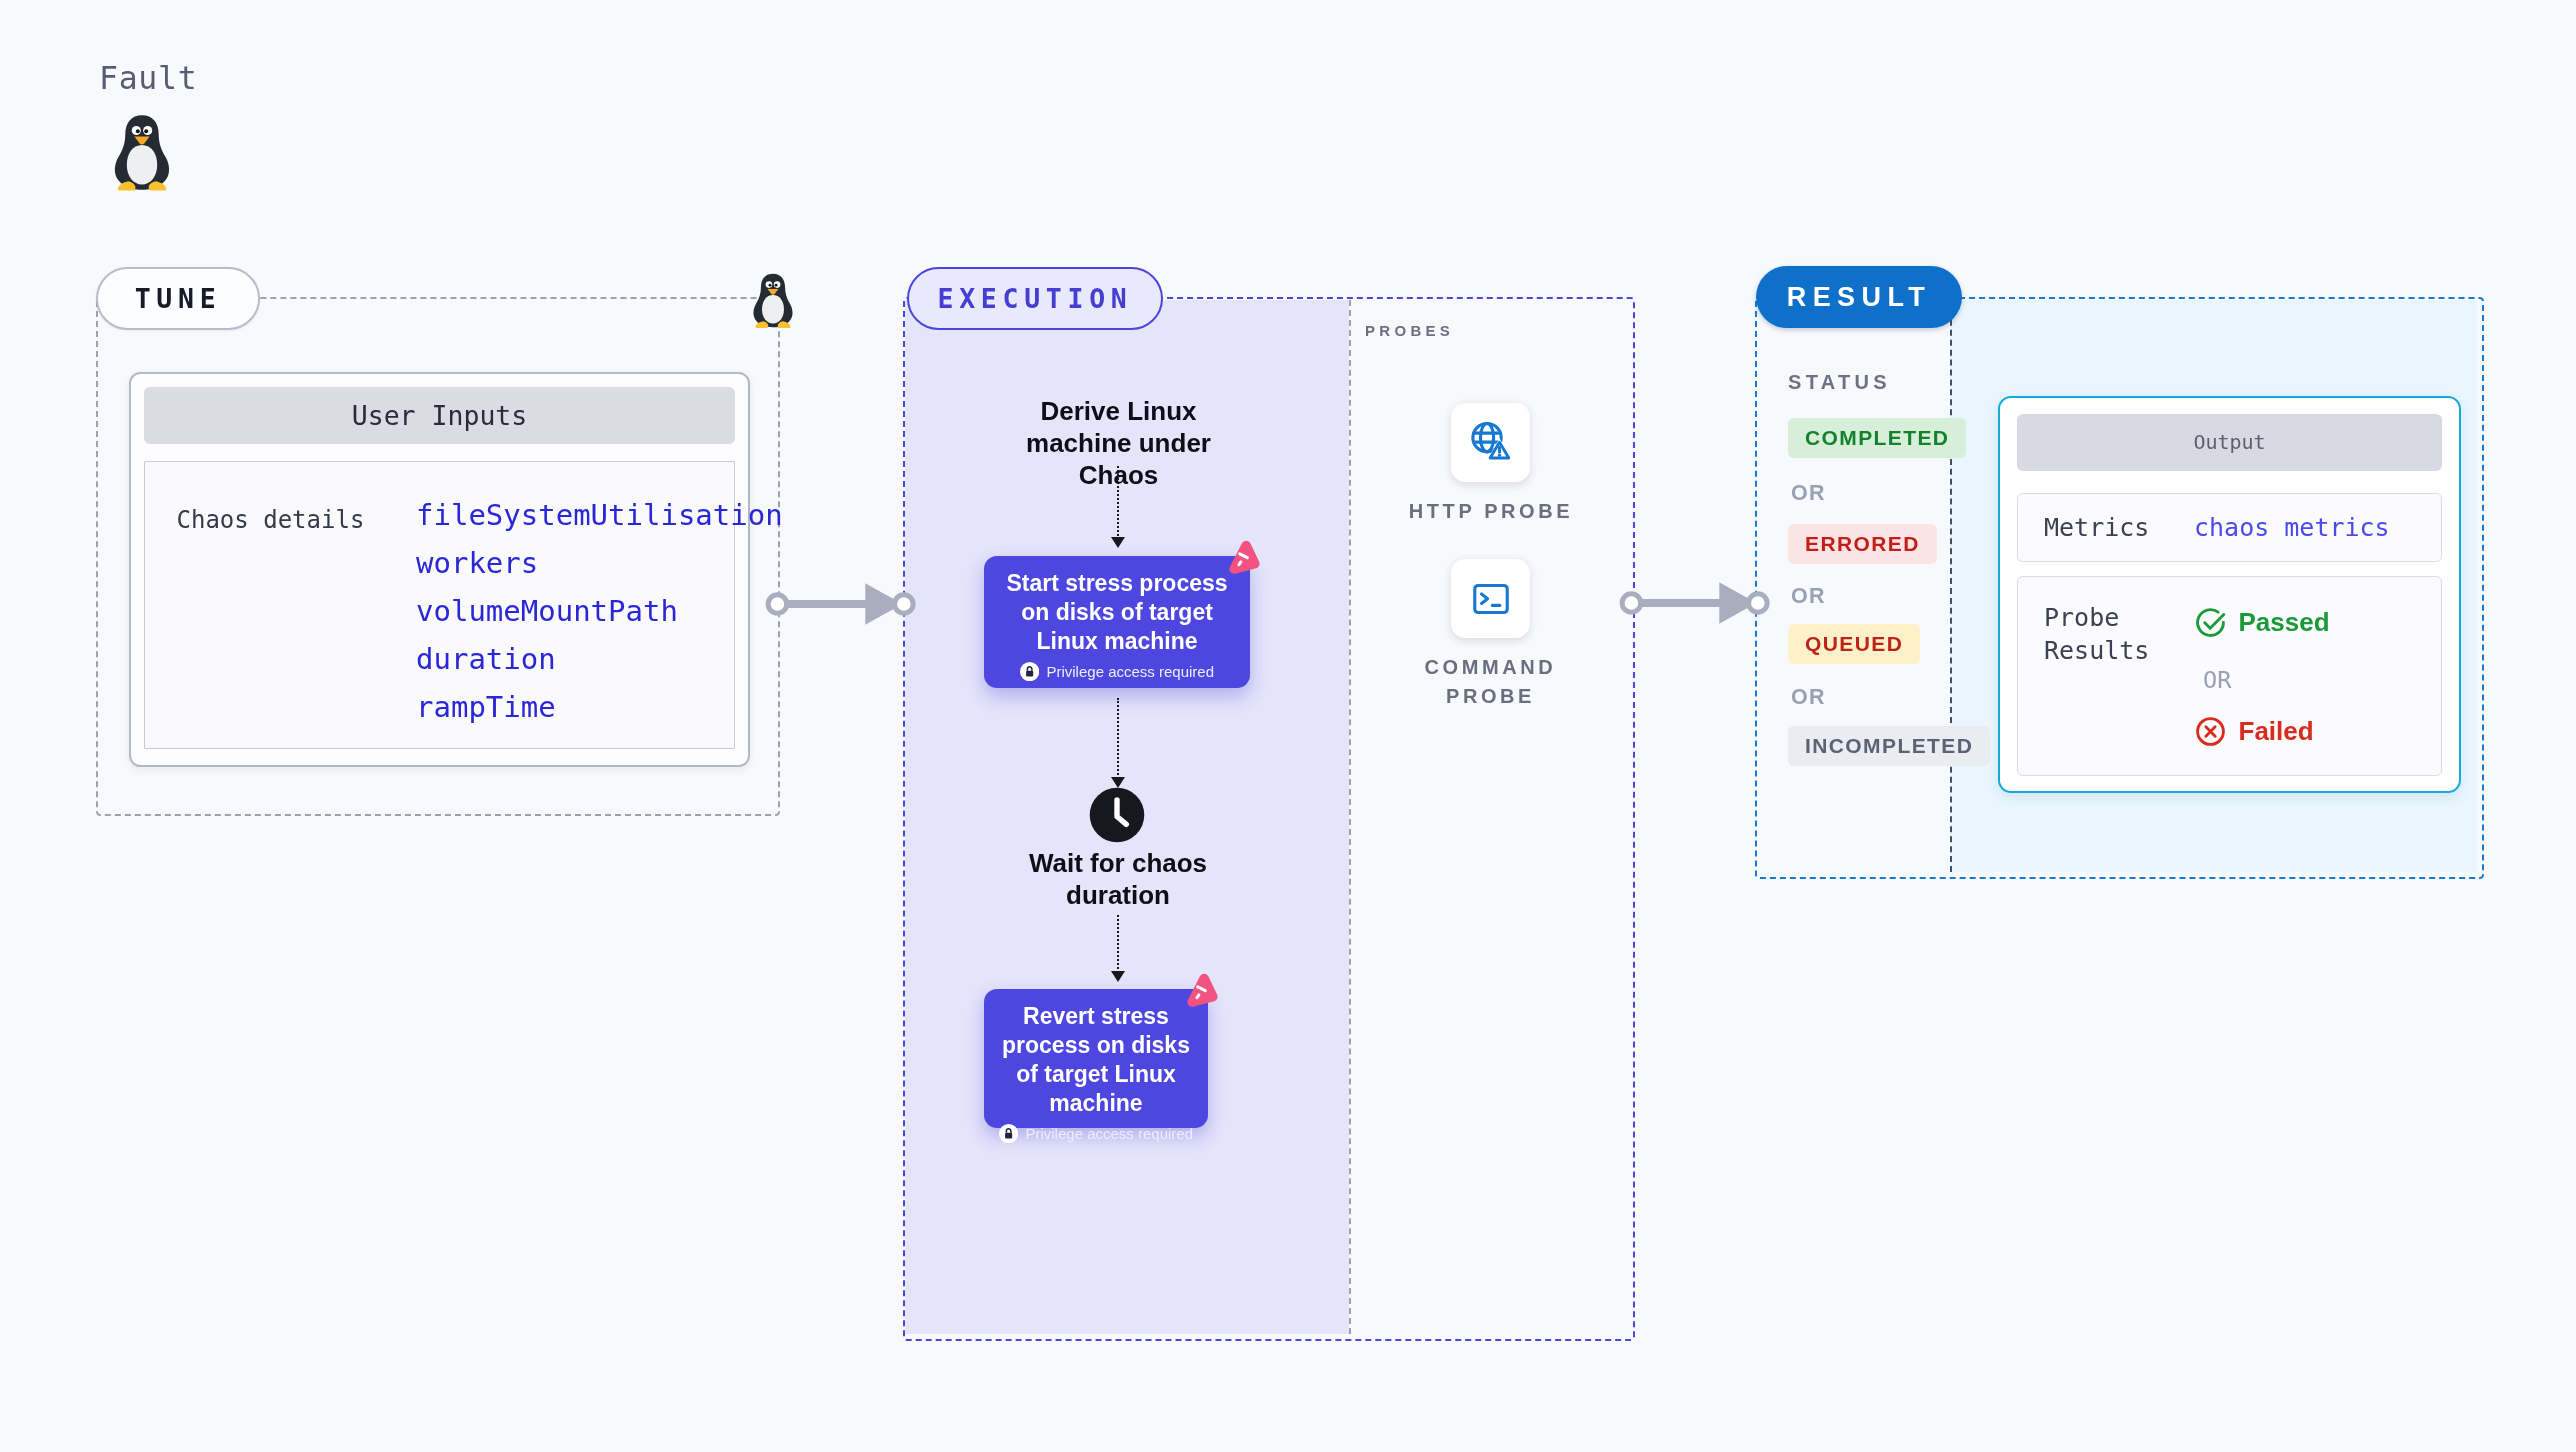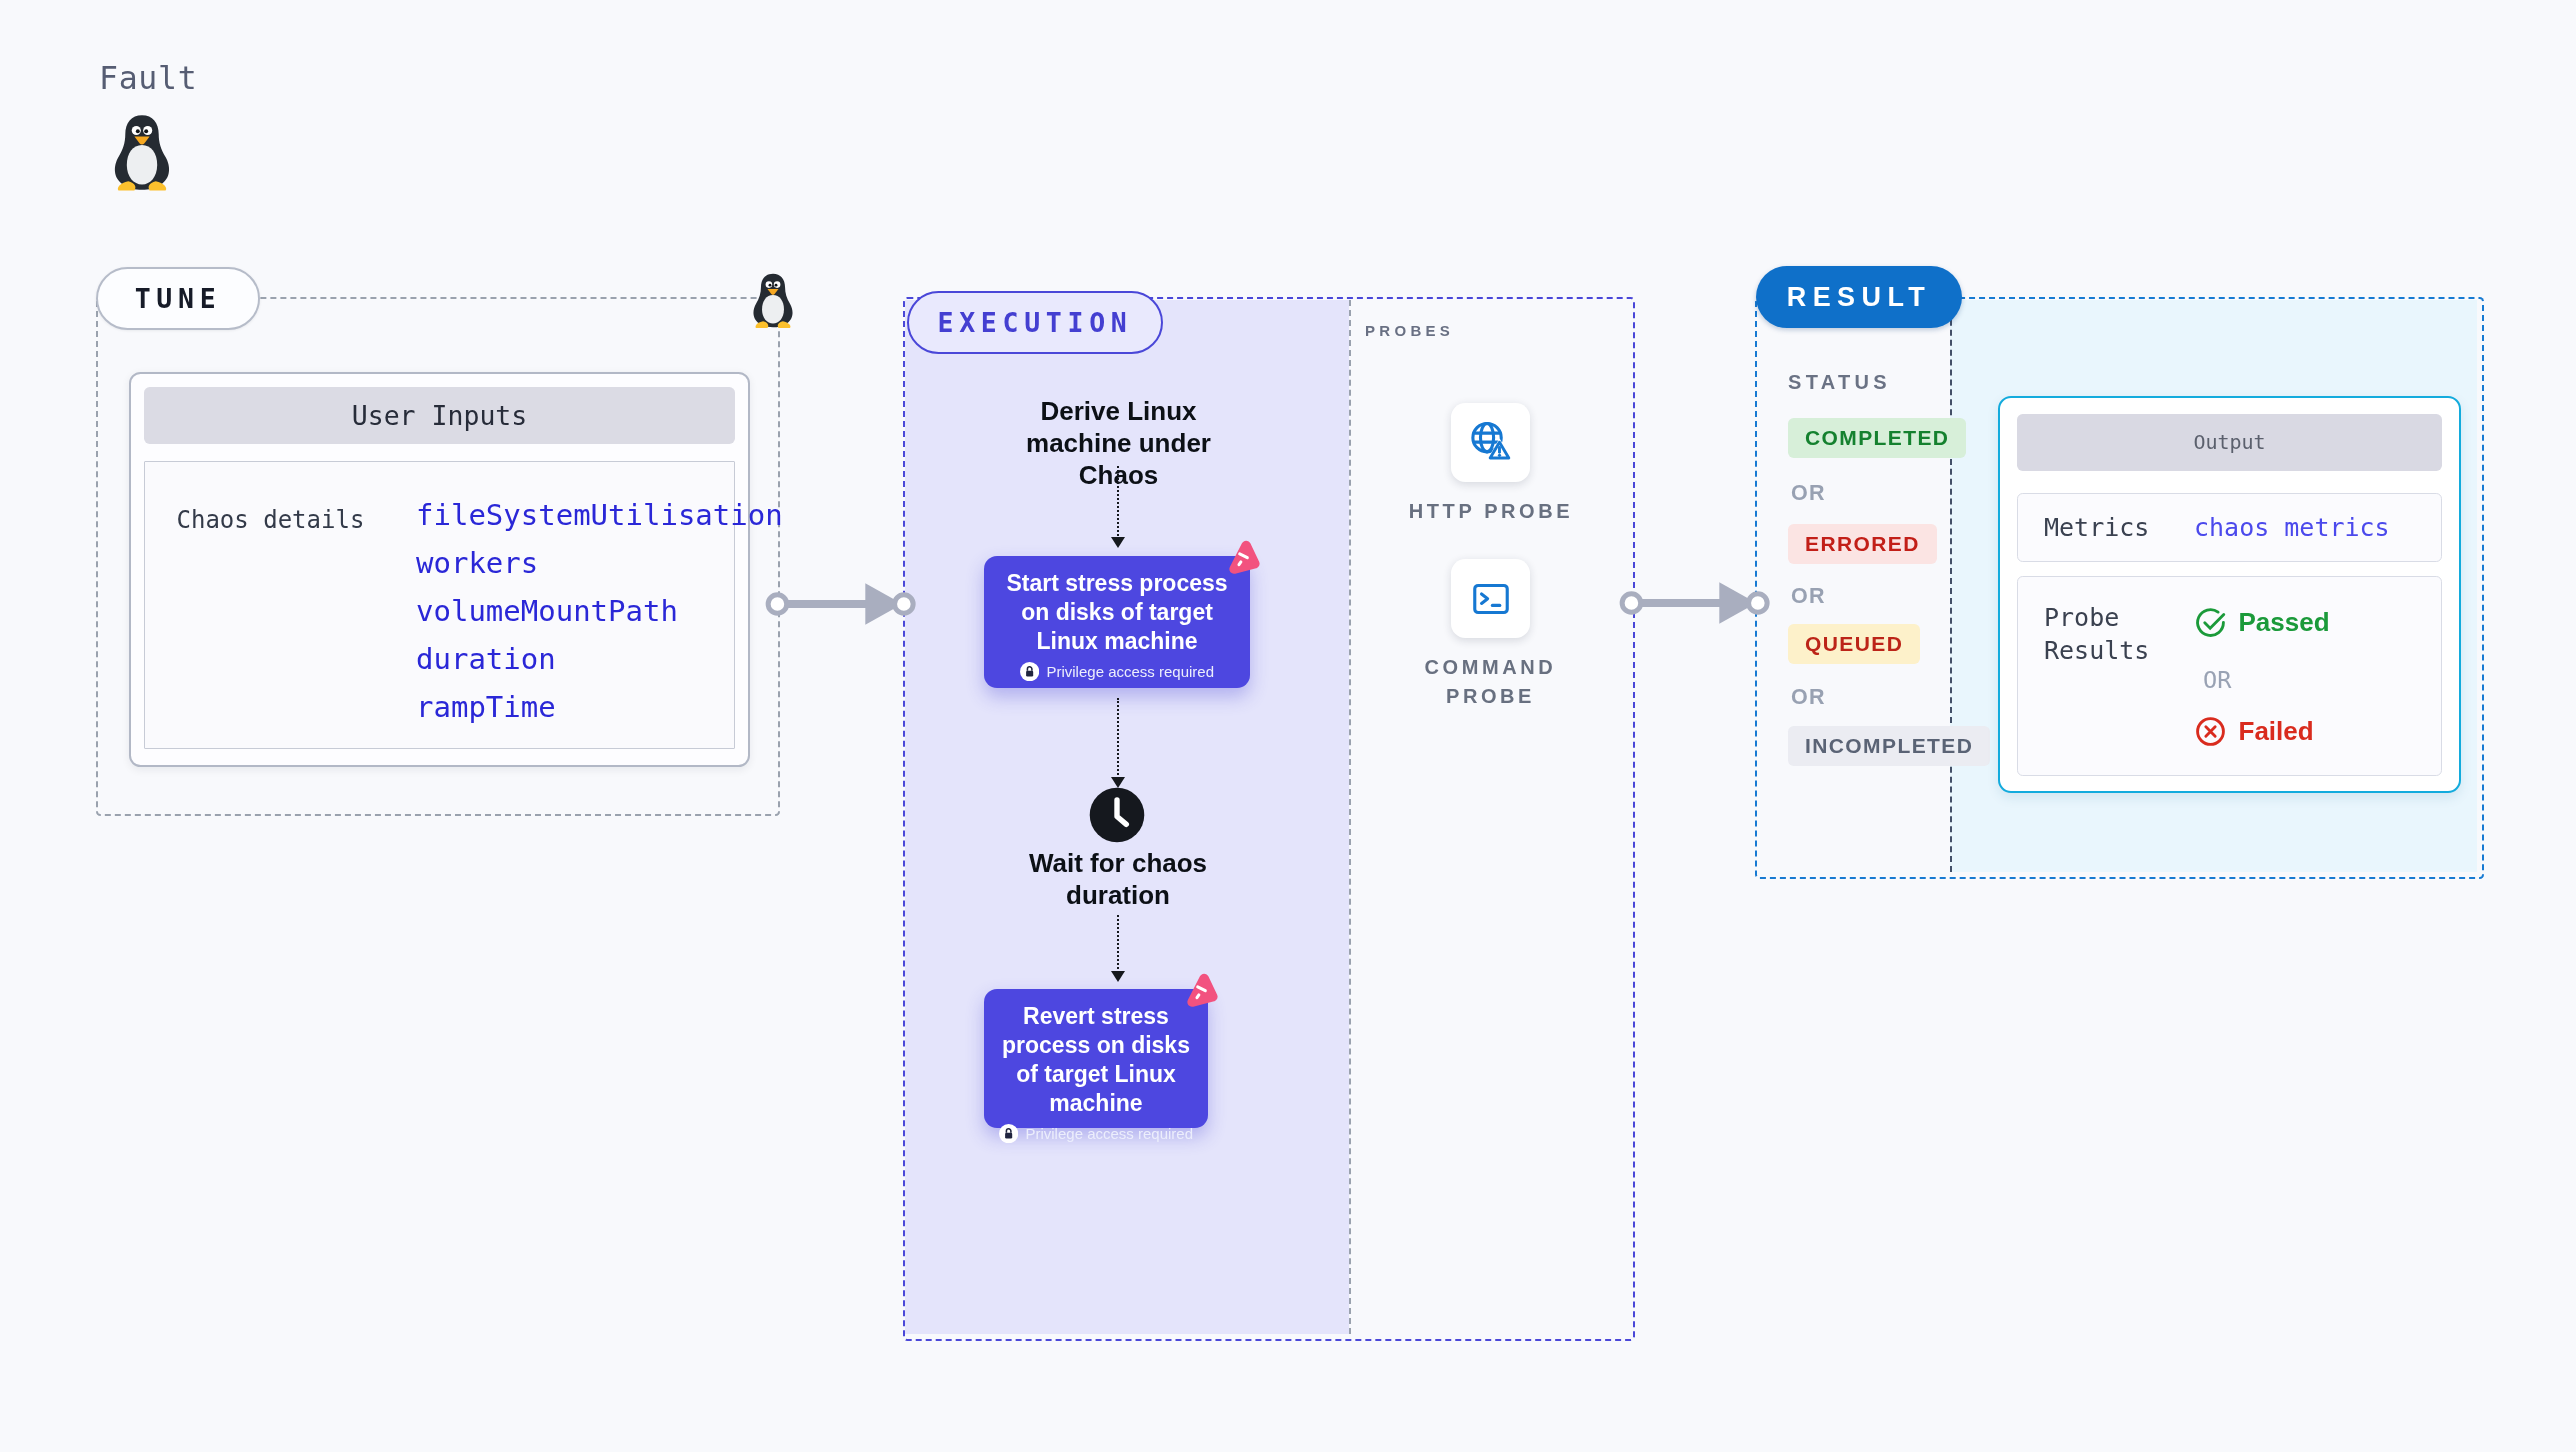--- a/index.html
+++ b/index.html
@@ -16,21 +16,21 @@
   .tux-big{left:107px;top:113px;width:70px;height:79px;}
   .tux-small{left:748px;top:272px;width:50px;height:57px;z-index:4;}
 
   
   .pill{display:flex;align-items:center;justify-content:center;border-radius:34px;
         font-weight:bold;z-index:3;text-align:right;}
   .tune-pill{left:96px;top:267px;width:160px;height:59px;background:#fcfdff;
         border:2.1px solid #b6bcc9;color:#161b28;font-size:26.5px;letter-spacing:5.7px;
         box-shadow:0 0.7px 2.9px rgba(10,20,40,.08);}
   .exec-pill{left:907px;top:267px;width:252px;height:59px;background:#e9e9fd;
-        border:2.9px solid #4a47d8;color:#443fd1;font-size:26.5px;letter-spacing:5.7px;margin-top:24px;}
+        border:2.9px solid #4a47d8;color:#443fd1;font-size:26.5px;letter-spacing:5.7px;}
   .result-pill{left:1756px;top:266px;width:206px;height:62px;background:#0f70c9;
         color:#ffffff;font-size:27px;letter-spacing:6.4px;
         box-shadow:0 2.1px 5.7px rgba(13,60,120,.25);}
 
   
   .tune-box{left:96px;top:297px;width:680px;height:515px;border:2.1px dashed #9aa2ae;border-radius:4.3px;}
   .exec-fill{left:905px;top:300px;width:444px;height:1034px;background:#e4e4fb;}
   .exec-box{left:903px;top:297px;width:728px;height:1040px;border:2.9px dashed #4a47d8;border-radius:4.3px;z-index:2;}
   .exec-divider{left:1349px;top:300px;height:1034px;width:0;border-left:2.1px dashed #9aa2ae;z-index:2;}
   .result-fill{left:1950px;top:300px;width:527px;height:572px;background:#e9f6fd;}

